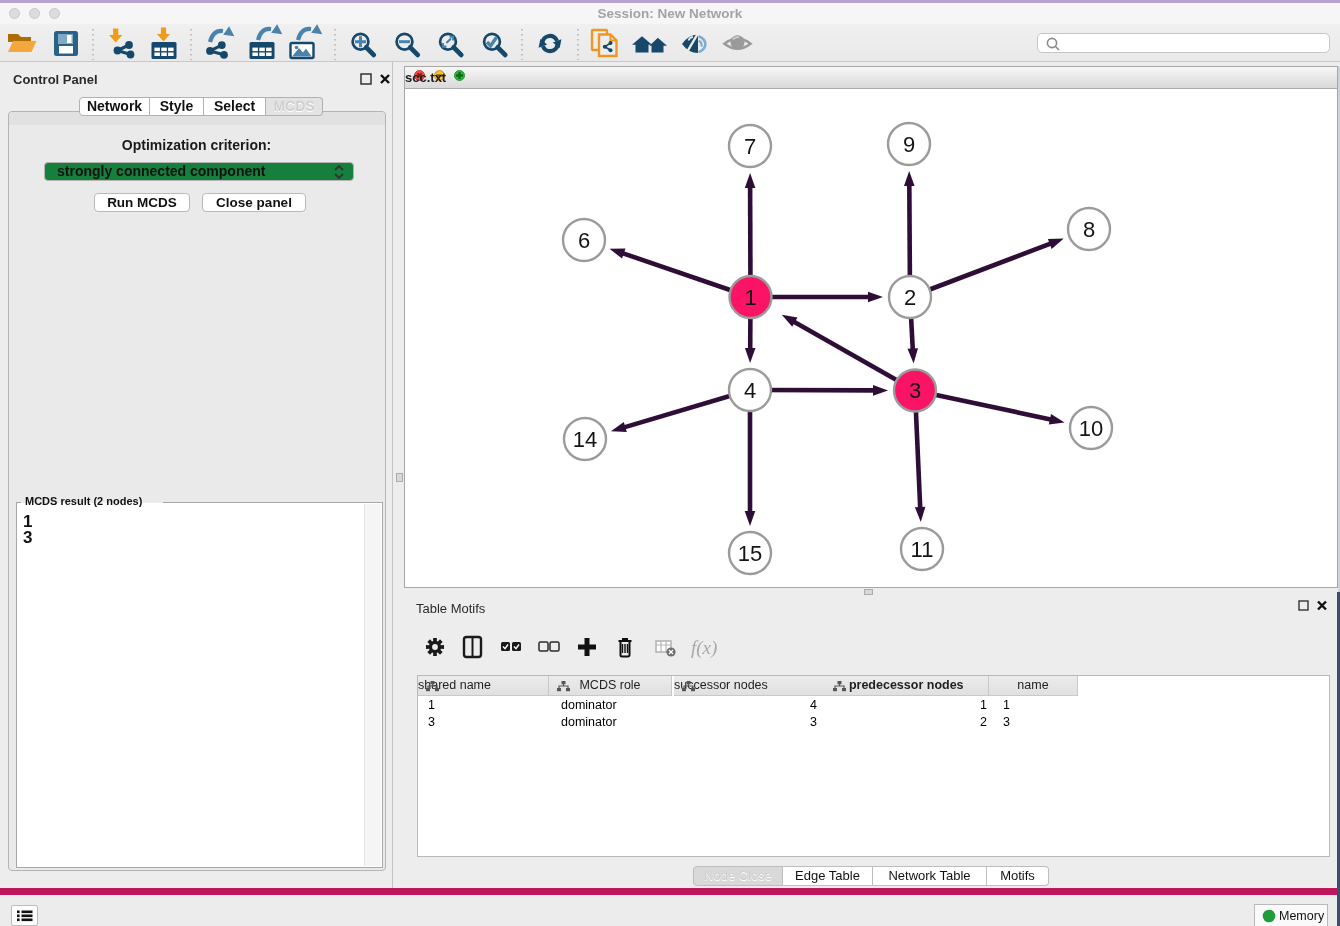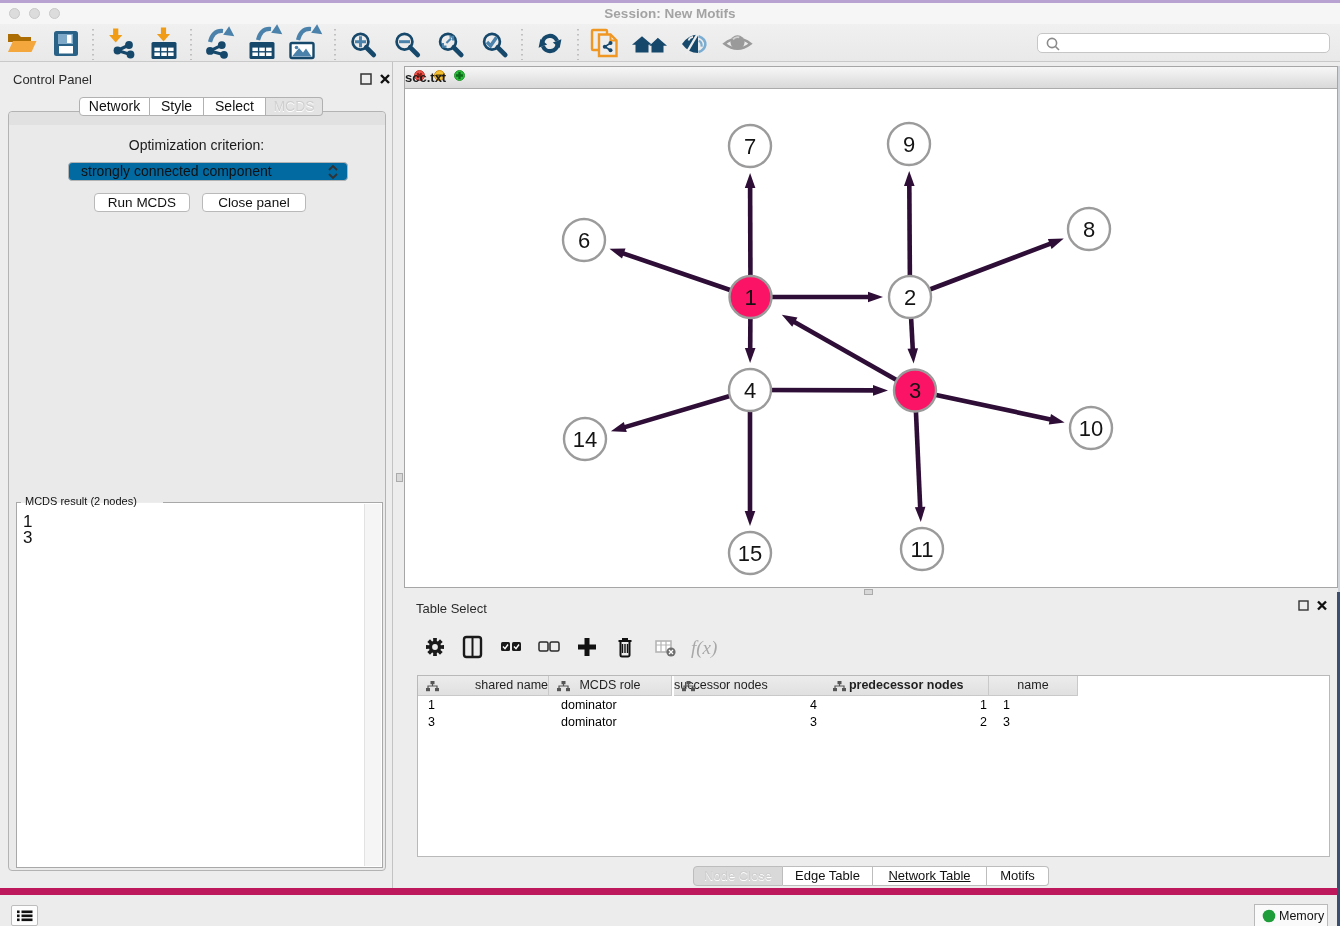--- a/index.html
+++ b/index.html
@@ -10,33 +10,33 @@
 .tl{position:absolute;top:5px;width:11px;height:11px;border-radius:50%;
  background:#dcdcdc;border:1px solid #c9c9c9;box-sizing:border-box;}
 #wtitle{left:0;top:3px;width:1340px;text-align:center;font-size:13.5px;
  font-weight:bold;color:#a3a3a3;}
 #toolbar{left:0;top:24px;width:1340px;height:37px;
  background:linear-gradient(#f0f0f0,#e9e9e9);border-bottom:1px solid #c9c9c9;}
 #search{left:1037px;top:33px;width:293px;height:20px;background:#fff;
  border:1px solid #c6c6c6;border-radius:5px;box-sizing:border-box;}
 
 #cpanel{left:0;top:62px;width:393px;height:826px;background:#ededed;
- border-right:1px solid #c3c3c3;box-sizing:border-box;}
+ border-right:1px solid #c3c3c3;box-sizing:border-box;font-weight:bold;}
 .ptitle{font-size:13px;color:#2b2b2b;}
 .tab{position:absolute;top:0;height:19px;box-sizing:border-box;background:#fff;
  border:1px solid #b1b1b1;font-size:14px;color:#111;text-align:center;
  line-height:17px;border-left:none;}
 #tabpane{left:8px;top:49px;width:378px;height:760px;background:#eaeaea;
  border:1px solid #b3b3b3;border-radius:4px;box-sizing:border-box;}
 #tabband{left:9px;top:50px;width:376px;height:13px;background:#e1e1e1;
  border-radius:4px 4px 0 0;}
 #optlabel{left:0;top:75px;width:393px;text-align:center;font-size:14px;color:#1a1a1a;}
-#combo{left:44px;top:100px;width:280px;height:19px;background:#0369a1;
+#combo{left:44px;top:100px;width:310px;height:19px;background:#15803d;
  border:1px solid #b3b3b3;border-radius:4px;box-sizing:border-box;
- font-size:14px;color:#111;line-height:17px;padding-left:12px;margin-left:24px;}
+ font-size:14px;color:#111;line-height:17px;padding-left:12px;}
 .btn{position:absolute;top:131px;height:19px;background:#fff;
  border:1px solid #b9b9b9;border-radius:4px;box-sizing:border-box;
  font-size:13.5px;color:#111;text-align:center;line-height:17px;}
 #mcdsbox{left:16px;top:440px;width:367px;height:366px;background:#fff;
  border:1px solid #a8a8a8;box-sizing:border-box;}
 #mcdslegend{position:absolute;left:6px;top:-8px;background:transparent;
  font-size:11px;color:#111;padding:0 2px;}
 #legendmask{position:absolute;left:4px;top:-1px;height:1px;background:#ededed;}
 
 #netframe{left:404px;top:66px;width:934px;height:522px;background:#fff;
@@ -66,21 +66,21 @@
 #membtn{left:1254px;top:9px;width:74px;height:23px;background:#fafafa;
  border:1px solid #b9b9b9;box-sizing:border-box;font-size:12.5px;color:#111;}
 .etched{color:#cfcfcf;text-shadow:0 1px 0 #ffffff;}
 </style></head>
 <body>
 <div class="abs" id="topedge"></div>
 <div class="abs" id="titlebar">
  <div class="tl" style="left:9px;"></div>
  <div class="tl" style="left:29px;"></div>
  <div class="tl" style="left:49px;"></div>
- <div class="abs" id="wtitle">Session: New Motifs</div>
+ <div class="abs" id="wtitle">Session: New Network</div>
 </div>
 <div class="abs" id="toolbar">
     <svg width="1340" height="60" style="position:absolute;left:0;top:0;">
       <path d="M8,27 v-17 h10 l3,3 h10 v5 h-23 z" fill="#ad6d05"></path>
       <polygon points="8,28 13,17 36.5,17 31.5,28" fill="#f3a73d"></polygon>
       <rect x="54" y="7" width="24" height="25" rx="2.5" fill="#2a6186"></rect>
       <rect x="58" y="10" width="15" height="10" fill="#7fa9c9"></rect>
       <rect x="67" y="11" width="4.5" height="8" fill="#fff"></rect>
       <rect x="59" y="22" width="14" height="7.5" fill="#fff"></rect>
       <rect x="113.10000000000001" y="4.5" width="5.2" height="7" fill="#f09c16"></rect>
@@ -272,21 +272,21 @@
 <circle cx="517" cy="461" r="21" fill="#ffffff" stroke="#9b9b9b" stroke-width="2.4"></circle>
 <text x="517" y="468.6" font-size="22" fill="#141414" text-anchor="middle">11</text>
 <circle cx="180" cy="351" r="21" fill="#ffffff" stroke="#9b9b9b" stroke-width="2.4"></circle>
 <text x="180" y="358.6" font-size="22" fill="#141414" text-anchor="middle">14</text>
 <circle cx="345" cy="465" r="21" fill="#ffffff" stroke="#9b9b9b" stroke-width="2.4"></circle>
 <text x="345" y="472.6" font-size="22" fill="#141414" text-anchor="middle">15</text>
  </svg>
 </div>
 
 <div class="abs" id="tpanel">
- <div class="abs ptitle" style="left:12px;top:6px;">Table Select</div>
+ <div class="abs ptitle" style="left:12px;top:6px;">Table Motifs</div>
  <svg width="34" height="16" style="position:absolute;left:893px;top:4px;">
       <rect x="2" y="2" width="9" height="9" fill="none" stroke="#333" stroke-width="1.4"></rect>
       <path d="M21,2.5 l8,8 m0,-8 l-8,8" stroke="#111" stroke-width="2.4"></path>
     </svg>
  <div class="abs" id="ttoolbar">
       <svg width="912" height="32" style="position:absolute;left:0;top:0;">
         <polygon points="17.2,10.1 17.1,7.0 20.9,7.0 20.8,10.1 21.9,10.5 21.9,10.5 24.0,8.3 26.7,11.0 24.5,13.1 24.9,14.2 24.9,14.2 28.0,14.1 28.0,17.9 24.9,17.8 24.5,18.9 24.5,18.9 26.7,21.0 24.0,23.7 21.9,21.5 20.8,21.9 20.8,21.9 20.9,25.0 17.1,25.0 17.2,21.9 16.1,21.5 16.1,21.5 14.0,23.7 11.3,21.0 13.5,18.9 13.1,17.8 13.1,17.8 10.0,17.9 10.0,14.1 13.1,14.2 13.5,13.1 13.5,13.1 11.3,11.0 14.0,8.3 16.1,10.5 17.2,10.1" fill="#1a1a1a"></polygon>
         <circle cx="19" cy="16" r="2.9" fill="#ededed"></circle>
         <rect x="48" y="6" width="17" height="20" rx="2.5" fill="none" stroke="#1a1a1a" stroke-width="2.4"></rect>
         <line x1="56.5" y1="6" x2="56.5" y2="26" stroke="#1a1a1a" stroke-width="2"></line>
@@ -301,21 +301,21 @@
         <path d="M206,8 h6" stroke="#111" stroke-width="2"></path>
         <path d="M206.5,13 v9 M209,13 v9 M211.5,13 v9" stroke="#111" stroke-width="1.4"></path>
         <rect x="240" y="10" width="15" height="11" fill="#fff" stroke="#b5b5b5" stroke-width="1.6"></rect>
         <path d="M240,14 h15 M245,10 v11 M250,10 v11" stroke="#b5b5b5" stroke-width="1.2"></path>
         <circle cx="255" cy="21" r="4.6" fill="#6e6e6e"></circle>
         <path d="M253,19 l4,4 m0,-4 l-4,4" stroke="#fff" stroke-width="1.3"></path>
         <text x="275" y="23" font-family="Liberation Serif,serif" font-style="italic" font-size="19" fill="#a8a8a8">f(x)</text>
       </svg>
     </div>
  <div class="abs" id="tablebox" style="left:13px;top:80px;width:913px;height:182px;background:#fff;border:1px solid #b9b9b9;box-sizing:border-box;">
-  <div class="hdr" style="left:0px;width:131px;line-height:19px;text-align:right;"><svg width="13" height="11" style="position:absolute;left:8px;top:5px;">
+  <div class="hdr" style="left:0px;width:131px;line-height:19px;text-align:left;"><svg width="13" height="11" style="position:absolute;left:8px;top:5px;">
           <rect x="4.5" y="0" width="4" height="3.2" fill="#555"></rect>
           <path d="M6.5,3 v2 M2,7 v-2 h9 v2" fill="none" stroke="#555" stroke-width="1.2"></path>
           <rect x="0" y="7" width="4" height="3.2" fill="#555"></rect>
           <rect x="9" y="7" width="4" height="3.2" fill="#555"></rect>
         </svg>shared name</div>
       <div class="hdr" style="left:131px;width:123px;line-height:19px;text-align:center;"><svg width="13" height="11" style="position:absolute;left:8px;top:5px;">
           <rect x="4.5" y="0" width="4" height="3.2" fill="#555"></rect>
           <path d="M6.5,3 v2 M2,7 v-2 h9 v2" fill="none" stroke="#555" stroke-width="1.2"></path>
           <rect x="0" y="7" width="4" height="3.2" fill="#555"></rect>
           <rect x="9" y="7" width="4" height="3.2" fill="#555"></rect>
@@ -339,21 +339,21 @@
       <div class="cell" style="left:406px;top:22.0px;width:163px;text-align:right;">1</div>
       <div class="cell" style="left:585px;top:22.0px;">1</div>
       <div class="cell" style="left:10px;top:38.5px;">3</div>
       <div class="cell" style="left:143px;top:38.5px;">dominator</div>
       <div class="cell" style="left:254px;top:38.5px;width:145px;text-align:right;">3</div>
       <div class="cell" style="left:406px;top:38.5px;width:163px;text-align:right;">2</div>
       <div class="cell" style="left:585px;top:38.5px;">3</div>
  </div>
  <div class="btab etched" style="left:289px;width:90px;top:271px;background:#d9d9d9;border-left:1px solid #bdbdbd;border-radius:4px 0 0 4px;">Node Close</div>
     <div class="btab" style="left:379px;width:90px;top:271px;">Edge Table</div>
-    <div class="btab" style="left:469px;width:114px;top:271px;text-decoration:underline;">Network Table</div>
+    <div class="btab" style="left:469px;width:114px;top:271px;">Network Table</div>
     <div class="btab" style="left:583px;width:62px;top:271px;border-radius:0 4px 4px 0;">Motifs</div>
 </div>
 
 <div class="abs" id="statusbar">
  <div class="abs" id="listbtn">
       <svg width="25" height="19" style="position:absolute;left:0;top:0;">
         <rect x="5" y="4.5" width="2.6" height="2.6" fill="#111"></rect>
         <rect x="9.5" y="4.5" width="11" height="2.6" fill="#111"></rect>
         <rect x="5" y="8.5" width="2.6" height="2.6" fill="#111"></rect>
         <rect x="9.5" y="8.5" width="11" height="2.6" fill="#111"></rect>

